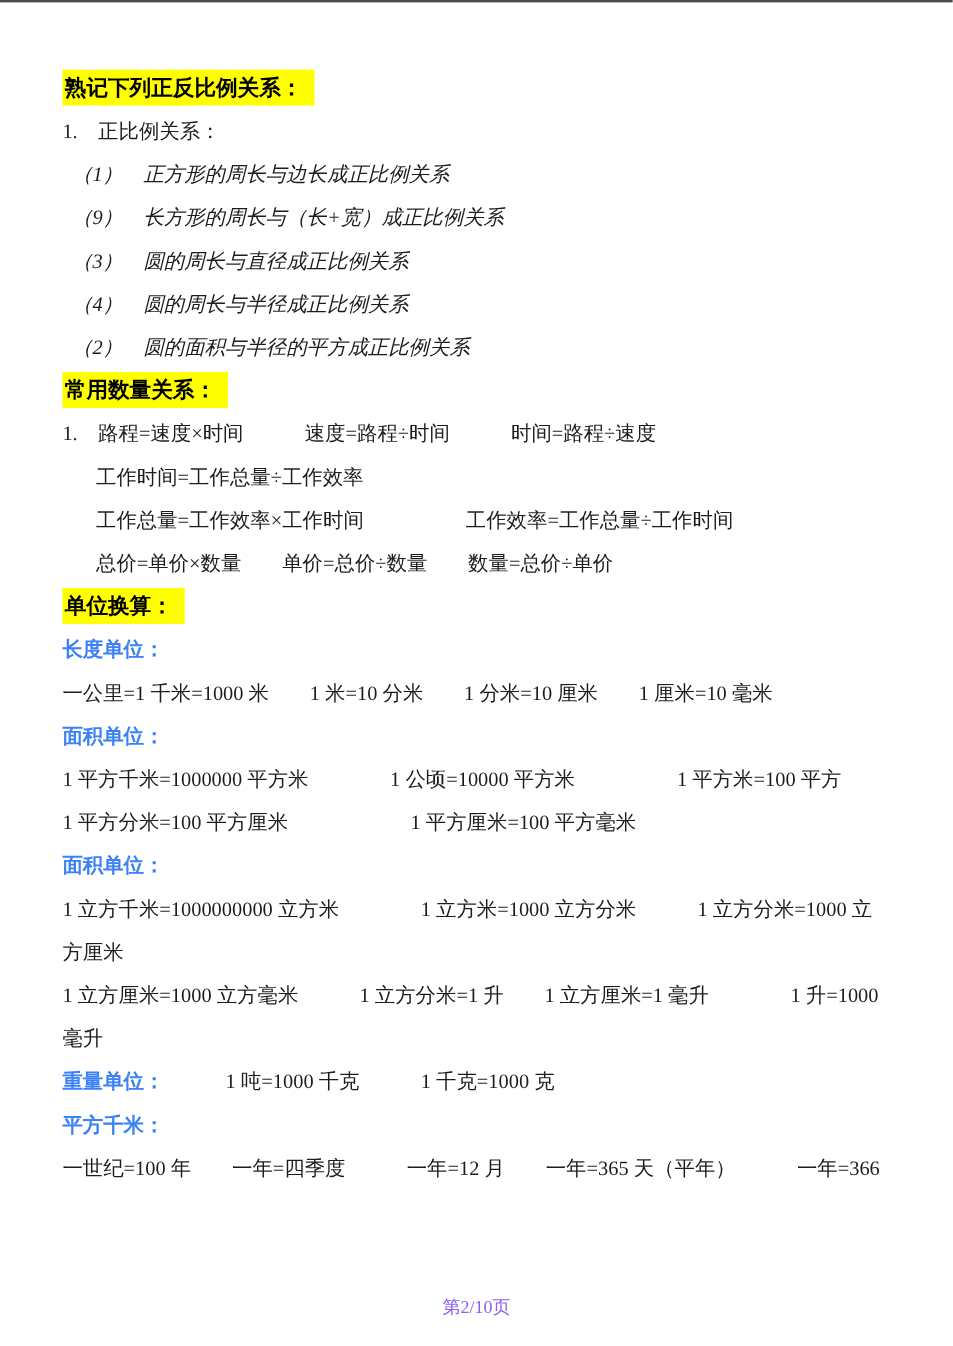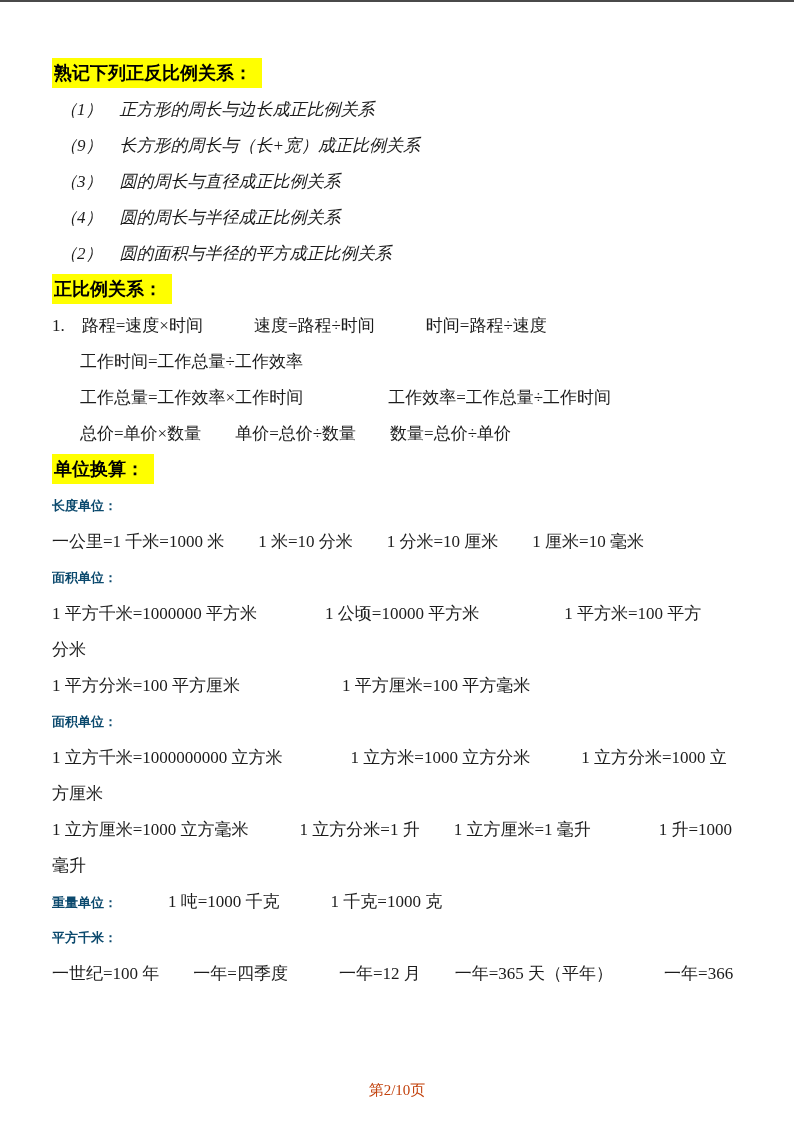--- a/index.html
+++ b/index.html
@@ -28,62 +28,62 @@
     font-family: "Liberation Sans", "DejaVu Sans", sans-serif;
     font-weight: bold;
     font-size: 18px;
     line-height: 26px;
     padding: 2px 10px 2px 2px;
     color: #000000;
   }
   .subhead {
     font-family: "Liberation Sans", "DejaVu Sans", sans-serif;
     font-weight: bold;
-    font-size: 13px;
-    color: #0c4a6e;
+    font-size: 17px;
+    color: #3b82f6;
   }
   .item { padding-left: 8px; font-style: italic; }
   .indent { padding-left: 28px; }
   .footer {
     position: absolute;
     left: 0;
     bottom: 22px;
     width: 100%;
     text-align: center;
     font-size: 15px;
     line-height: 20px;
-    color: #c2410c;
+    color: #8b5cf6;
   }
 </style>
 </head>
 <body>
 
 <div class="page">
 
   <div class="line"><span class="hl">熟记下列正反比例关系：</span></div>
+  <div class="line">1.　正比例关系：</div>
   <div class="line item">（1）　正方形的周长与边长成正比例关系</div>
   <div class="line item">（9）　长方形的周长与（长+宽）成正比例关系</div>
   <div class="line item">（3）　圆的周长与直径成正比例关系</div>
   <div class="line item">（4）　圆的周长与半径成正比例关系</div>
   <div class="line item">（2）　圆的面积与半径的平方成正比例关系</div>
 
-  <div class="line"><span class="hl">正比例关系：</span></div>
+  <div class="line"><span class="hl">常用数量关系：</span></div>
   <div class="line">1.　路程=速度×时间　　　速度=路程÷时间　　　时间=路程÷速度</div>
   <div class="line indent">工作时间=工作总量÷工作效率</div>
   <div class="line indent">工作总量=工作效率×工作时间　　　　　工作效率=工作总量÷工作时间</div>
   <div class="line indent">总价=单价×数量　　单价=总价÷数量　　数量=总价÷单价</div>
 
   <div class="line"><span class="hl">单位换算：</span></div>
 
   <div class="line subhead">长度单位：</div>
   <div class="line">一公里=1 千米=1000 米　　1 米=10 分米　　1 分米=10 厘米　　1 厘米=10 毫米</div>
 
   <div class="line subhead">面积单位：</div>
   <div class="line">1 平方千米=1000000 平方米　　　　1 公顷=10000 平方米　　　　　1 平方米=100 平方</div>
-  <div class="line">分米</div>
   <div class="line">1 平方分米=100 平方厘米　　　　　　1 平方厘米=100 平方毫米</div>
 
   <div class="line subhead">面积单位：</div>
   <div class="line">1 立方千米=1000000000 立方米　　　　1 立方米=1000 立方分米　　　1 立方分米=1000 立</div>
   <div class="line">方厘米</div>
   <div class="line">1 立方厘米=1000 立方毫米　　　1 立方分米=1 升　　1 立方厘米=1 毫升　　　　1 升=1000</div>
   <div class="line">毫升</div>
 
   <div class="line"><span class="subhead">重量单位：</span><span>　　　1 吨=1000 千克　　　1 千克=1000 克</span></div>
 

